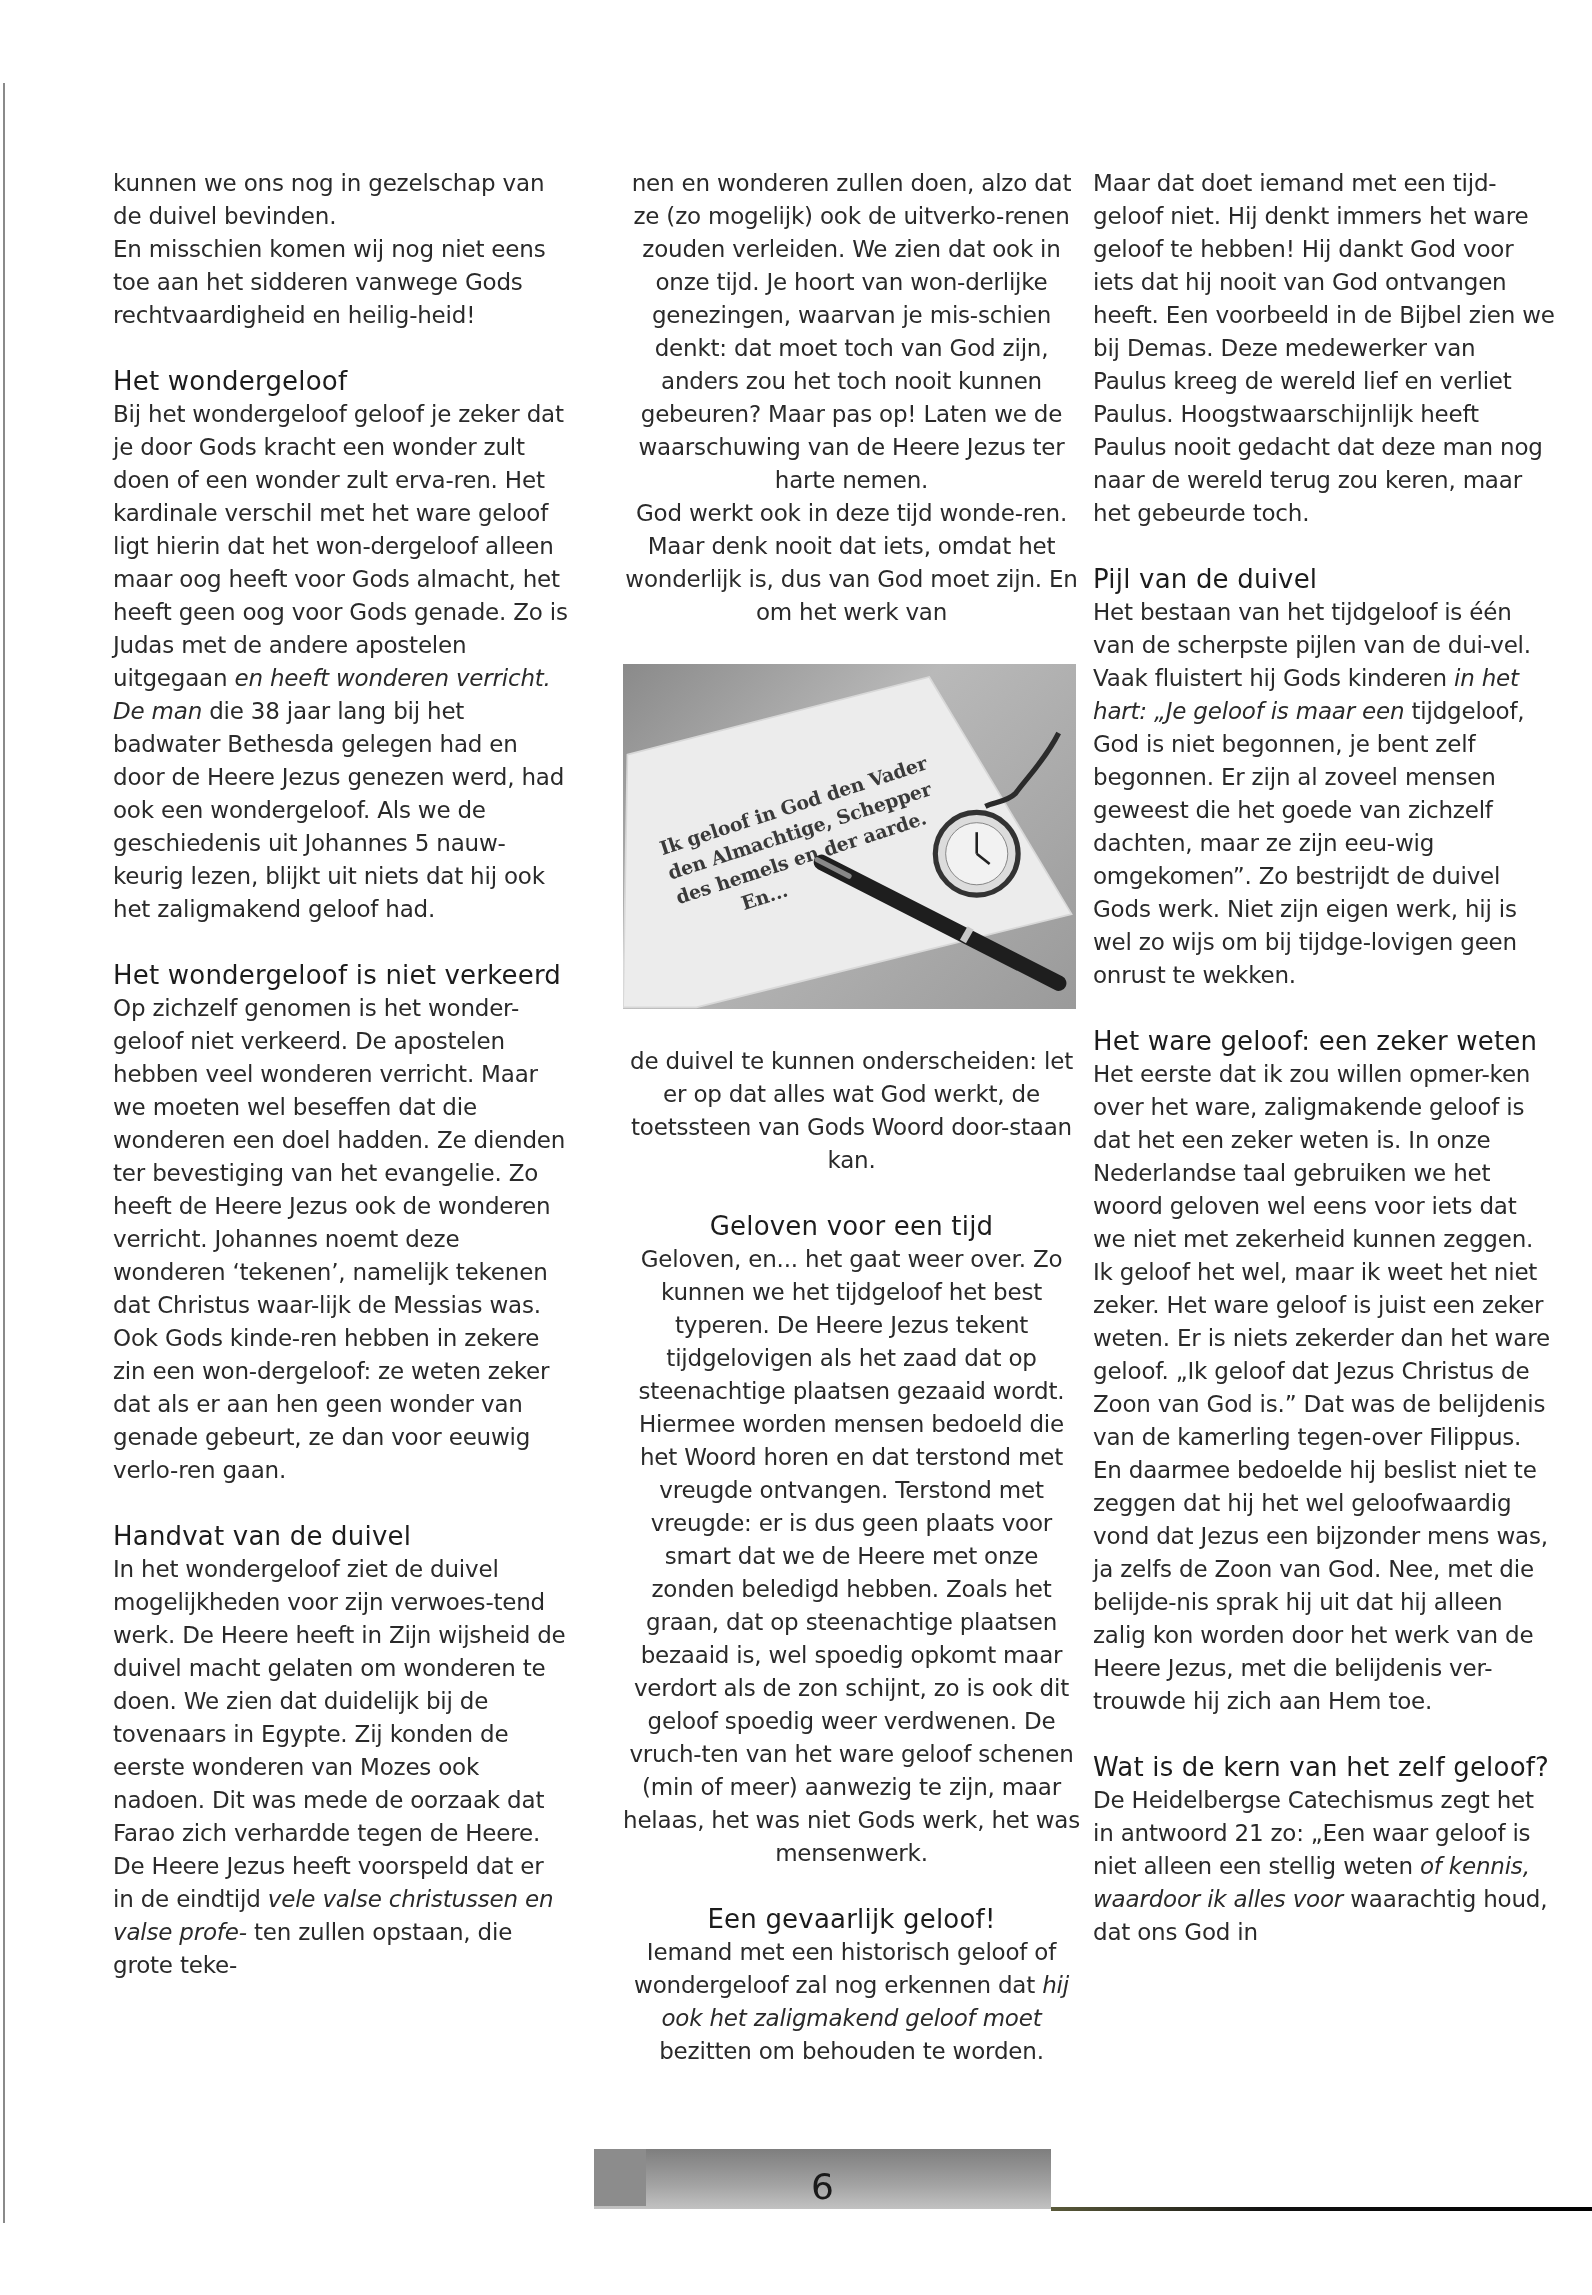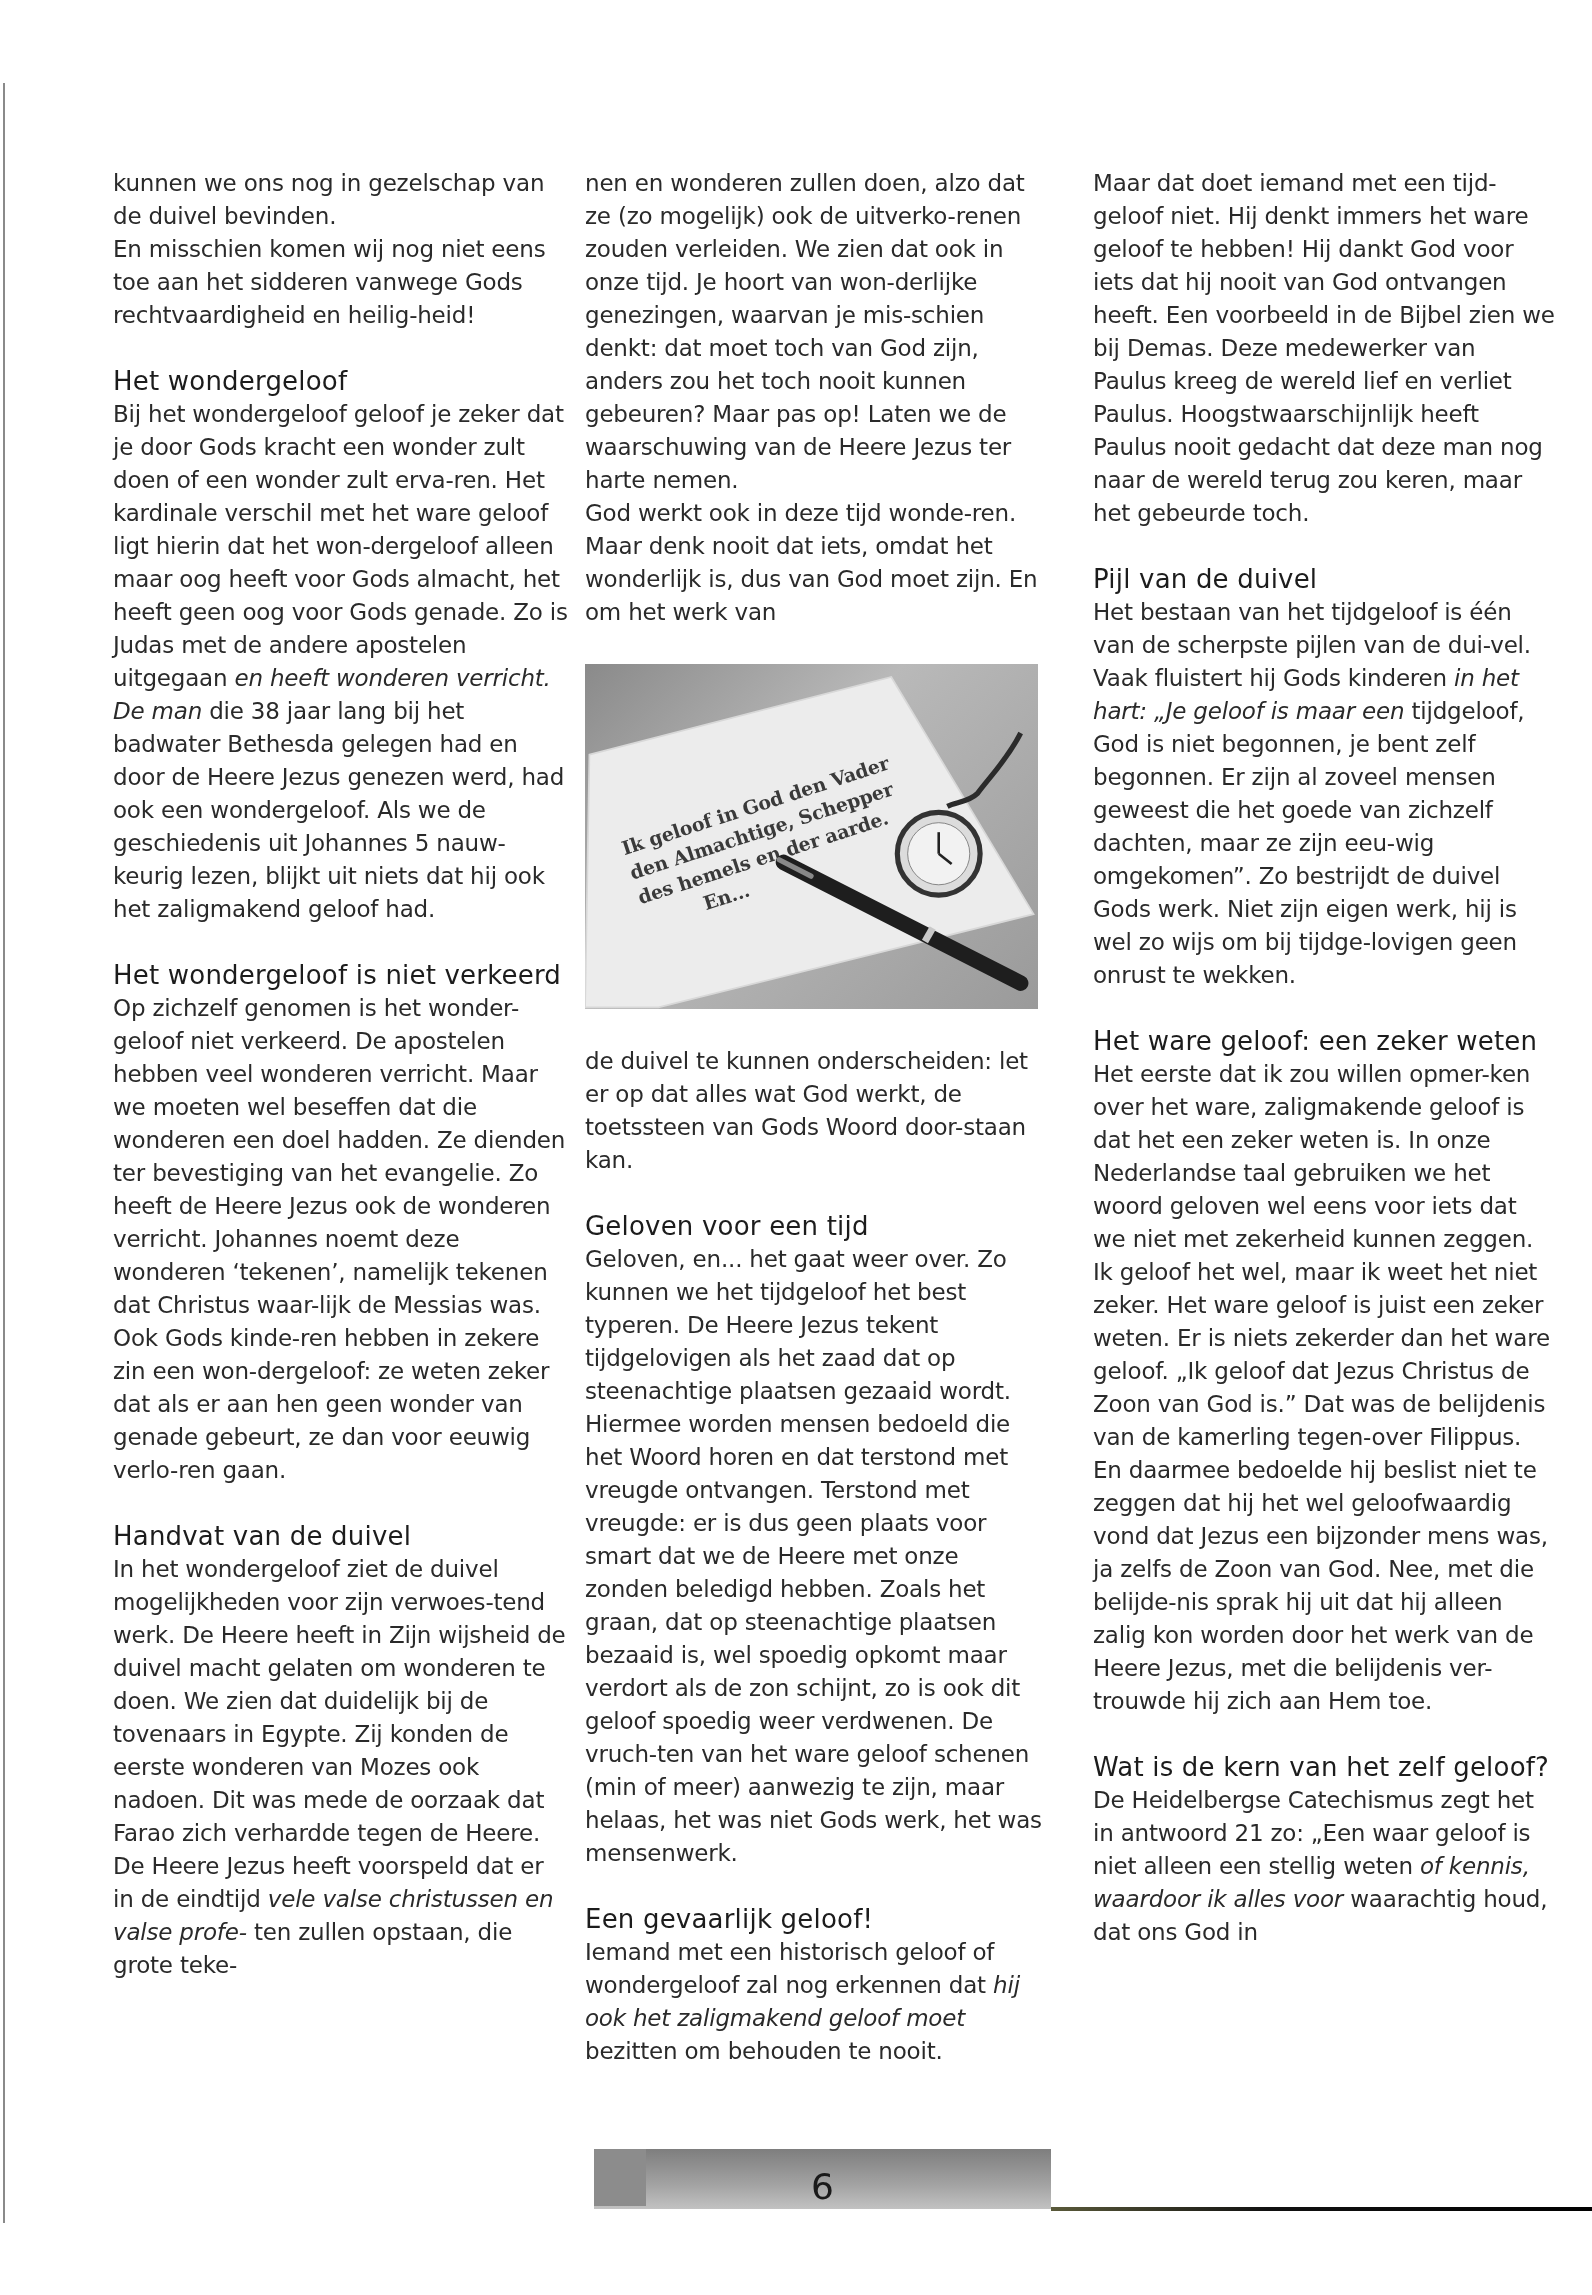--- a/index.html
+++ b/index.html
@@ -2,21 +2,21 @@
 <html style="font-size:14px"><head>
 <meta charset="utf-8">
 <style>
   html, body { margin: 0; padding: 0; background: #ffffff; }
   body { width: 1592px; height: 2295px; position: relative; overflow: hidden;
          font-family: "DejaVu Sans", sans-serif; color: #2a2a2a; }
   .left-rule { position: absolute; left: 2.6px; top: 83px; width: 2.6px; height: 2140px; background: #8a8a8a; }
   .column { position: absolute; top: 167px; width: 457px; font-size: 23px; line-height: 33px;
             letter-spacing: -0.2px; }
   .col-1 { left: 113px; }
-  .col-2 { left: 585px; }
+  .col-2 { left: 623px; text-align: center; }
   .col-3 { left: 1093px; width: 462px; }
   .column p { margin: 0; }
   .column .gap { height: 33px; }
   .column h2 { margin: 0; font-family: "DejaVu Sans", sans-serif; font-weight: normal;
                font-size: 26px; line-height: 33px; color: #1c1c1c; letter-spacing: 0.2px; }
   .column em { font-style: italic; }
   .figure { position: relative; width: 453px; height: 345px; margin: 35px 0 36px 0;
             background: linear-gradient(135deg, #8a8a8a 0%, #b9b9b9 40%, #9a9a9a 100%); overflow: hidden; }
   .figure svg { display: block; }
   .footer-bar { position: absolute; left: 594px; top: 2149px; width: 457px; height: 60px;
@@ -67,21 +67,21 @@
       <line x1="225" y1="227" x2="262" y2="246" stroke="#888" stroke-width="6" stroke-linecap="round"></line>
       <line x1="395" y1="312" x2="402" y2="316" stroke="#c8c8c8" stroke-width="18"></line>
     </svg>
   </div>
   <p>de duivel te kunnen onderscheiden: let er op dat alles wat God werkt, de toetssteen van Gods Woord door-staan kan.</p>
   <div class="gap"></div>
   <h2>Geloven voor een tijd</h2>
   <p>Geloven, en... het gaat weer over. Zo kunnen we het tijdgeloof het best typeren. De Heere Jezus tekent tijdgelovigen als het zaad dat op steenachtige plaatsen gezaaid wordt. Hiermee worden mensen bedoeld die het Woord horen en dat terstond met vreugde ontvangen. Terstond met vreugde: er is dus geen plaats voor smart dat we de Heere met onze zonden beledigd hebben. Zoals het graan, dat op steenachtige plaatsen bezaaid is, wel spoedig opkomt maar verdort als de zon schijnt, zo is ook dit geloof spoedig weer verdwenen. De vruch-ten van het ware geloof schenen (min of meer) aanwezig te zijn, maar helaas, het was niet Gods werk, het was mensenwerk.</p>
   <div class="gap"></div>
   <h2>Een gevaarlijk geloof!</h2>
-  <p><span>Iemand met een historisch geloof of wondergeloof zal nog erkennen dat</span> <em>hij ook het zaligmakend geloof moet</em> <span>bezitten om behouden te nooit.</span></p>
+  <p><span>Iemand met een historisch geloof of wondergeloof zal nog erkennen dat</span> <em>hij ook het zaligmakend geloof moet</em> <span>bezitten om behouden te worden.</span></p>
 </div>
 
 <div class="column col-3">
   <p>Maar dat doet iemand met een tijd-geloof niet. Hij denkt immers het ware geloof te hebben! Hij dankt God voor iets dat hij nooit van God ontvangen heeft. Een voorbeeld in de Bijbel zien we bij Demas. Deze medewerker van Paulus kreeg de wereld lief en verliet Paulus. Hoogstwaarschijnlijk heeft Paulus nooit gedacht dat deze man nog naar de wereld terug zou keren, maar het gebeurde toch.</p>
   <div class="gap"></div>
   <h2>Pijl van de duivel</h2>
   <p><span>Het bestaan van het tijdgeloof is één van de scherpste pijlen van de dui-vel. Vaak fluistert hij Gods kinderen</span> <em>in het hart: „Je geloof is maar een</em> <span>tijdgeloof, God is niet begonnen, je bent zelf begonnen. Er zijn al zoveel mensen geweest die het goede van zichzelf dachten, maar ze zijn eeu-wig omgekomen”. Zo bestrijdt de duivel Gods werk. Niet zijn eigen werk, hij is wel zo wijs om bij tijdge-lovigen geen onrust te wekken.</span></p>
   <div class="gap"></div>
   <h2>Het ware geloof: een zeker weten</h2>
   <p>Het eerste dat ik zou willen opmer-ken over het ware, zaligmakende geloof is dat het een zeker weten is. In onze Nederlandse taal gebruiken we het woord geloven wel eens voor iets dat we niet met zekerheid kunnen zeggen. Ik geloof het wel, maar ik weet het niet zeker. Het ware geloof is juist een zeker weten. Er is niets zekerder dan het ware geloof. „Ik geloof dat Jezus Christus de Zoon van God is.” Dat was de belijdenis van de kamerling tegen-over Filippus. En daarmee bedoelde hij beslist niet te zeggen dat hij het wel geloofwaardig vond dat Jezus een bijzonder mens was, ja zelfs de Zoon van God. Nee, met die belijde-nis sprak hij uit dat hij alleen zalig kon worden door het werk van de Heere Jezus, met die belijdenis ver-trouwde hij zich aan Hem toe.</p>

